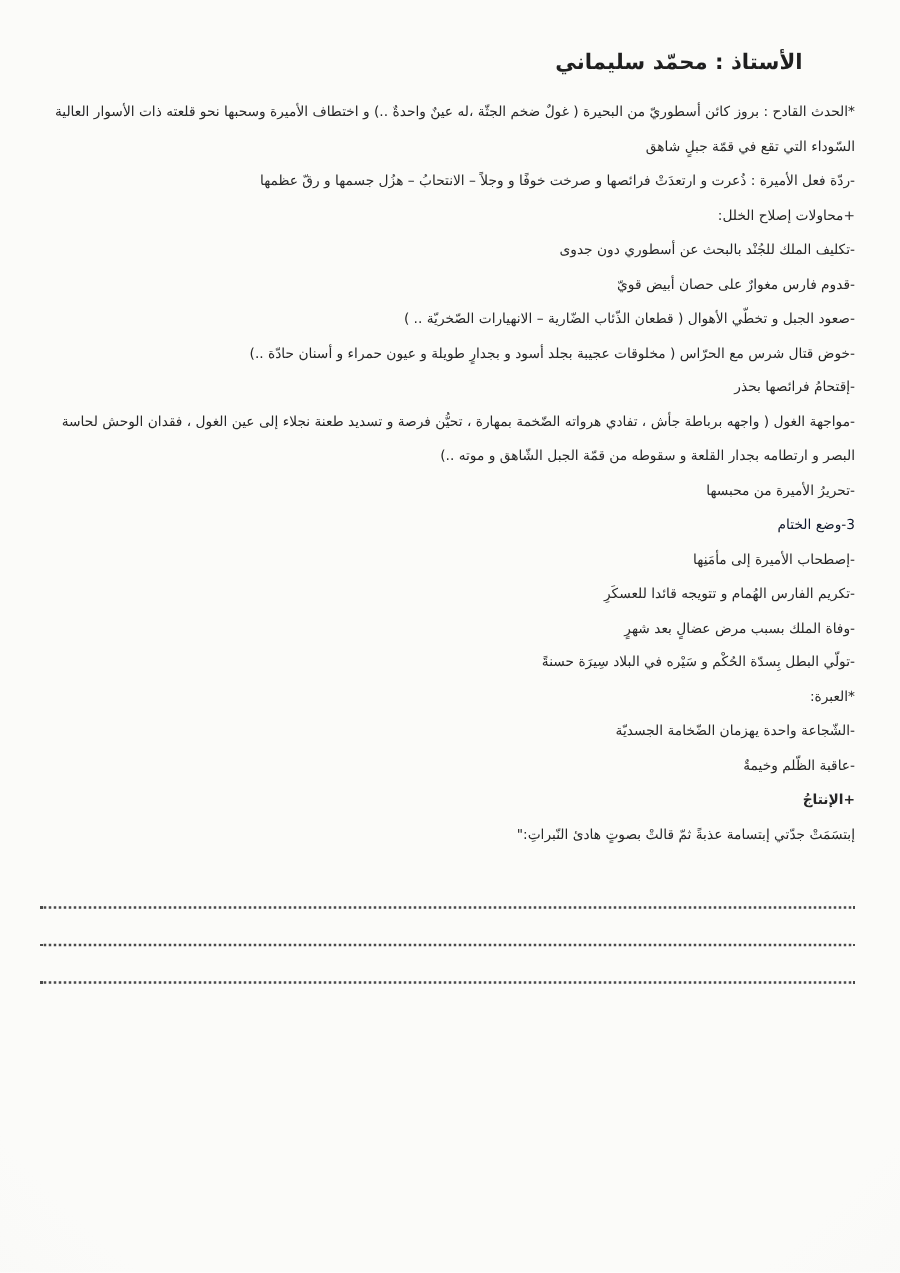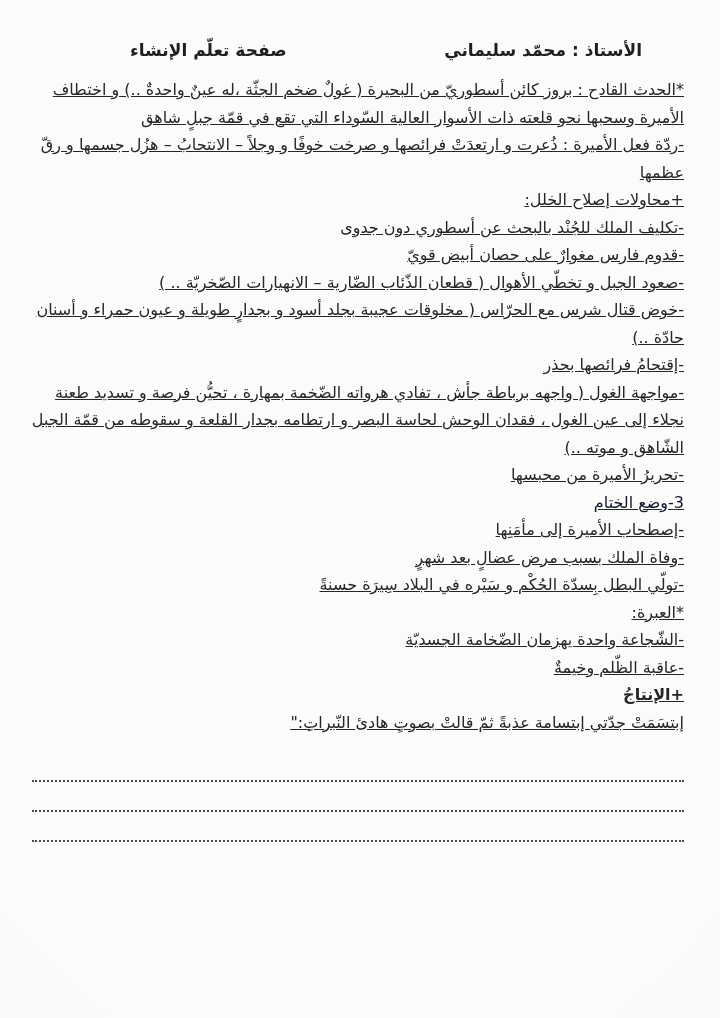--- a/index.html
+++ b/index.html
@@ -32,23 +32,22 @@
     font-weight: bold;
     font-size: 17px;
     margin-bottom: 16px;
     color: #1f1f1f;
   }
 
   .content {
     direction: rtl;
     text-align: right;
     padding: 0 36px 0 30px;
-    font-size: 16px;
+    font-size: 11px;
     line-height: 27.5px;
-    text-decoration: underline;
   }
 
   .content p {
     margin: 0;
   }
 
   .red-heading {
     color: #0f172a;
   }
 
@@ -66,36 +65,36 @@
     border-bottom: 2px dotted #4a4a4a;
   }
 </style>
 </head>
 <body>
 
 <div class="page">
 
   <header class="header">
     <span>الأستاذ : محمّد سليماني</span>
-    <span>صفحة تعلّم الإنشاء</span>
   </header>
 
   <main class="content">
     <p>*الحدث القادح : بروز كائن أسطوريّ من البحيرة ( غولٌ ضخم الجثّة ،له عينٌ واحدةٌ ..) و اختطاف الأميرة وسحبها نحو قلعته ذات الأسوار العالية السّوداء التي تقع في قمّة جبلٍ شاهق</p>
     <p>-ردّة فعل الأميرة : ذُعرت و ارتعدَتْ فرائصها و صرخت خوفًا و وجلاً – الانتحابُ – هزُل جسمها و رقّ عظمها</p>
     <p>+محاولات إصلاح الخلل:</p>
     <p>-تكليف الملك للجُنْد بالبحث عن أسطوري دون جدوى</p>
     <p>-قدوم فارس مغوارٌ على حصان أبيض قويّ</p>
     <p>-صعود الجبل و تخطّي الأهوال ( قطعان الذّئاب الضّارية – الانهيارات الصّخريّة .. )</p>
     <p>-خوض قتال شرس مع الحرّاس ( مخلوقات عجيبة بجلد أسود و بجدارٍ طويلة و عيون حمراء و أسنان حادّة ..)</p>
     <p>-إقتحامُ فرائصها بحذر</p>
     <p>-مواجهة الغول ( واجهه برباطة جأش ، تفادي هرواته الضّخمة بمهارة ، تحيُّن فرصة و تسديد طعنة نجلاء إلى عين الغول ، فقدان الوحش لحاسة البصر و ارتطامه بجدار القلعة و سقوطه من قمّة الجبل الشّاهق و موته ..)</p>
     <p>-تحريرُ الأميرة من محبسها</p>
     <p class="red-heading">3-وضع الختام</p>
     <p>-إصطحاب الأميرة إلى مأمَنِها</p>
+    <p>-تكريم الفارس الهُمام و تتويجه قائدا للعسكَرِ</p>
     <p>-وفاة الملك بسبب مرض عضالٍ بعد شهرٍ</p>
     <p>-تولّي البطل بِسدّة الحُكْم و سَيْره في البلاد سِيرَة حسنةً</p>
     <p>*العبرة:</p>
     <p>-الشّجاعة واحدة يهزمان الضّخامة الجسديّة</p>
     <p>-عاقبة الظّلم وخيمةٌ</p>
     <p class="bold-line">+الإنتاجُ</p>
     <p>إبتسَمَتْ جدّتي إبتسامة عذبةً ثمّ قالتْ بصوتٍ هادئ النّبراتِ:"</p>
 
     <div class="answer-lines">
       <div class="dotted-line"></div>

